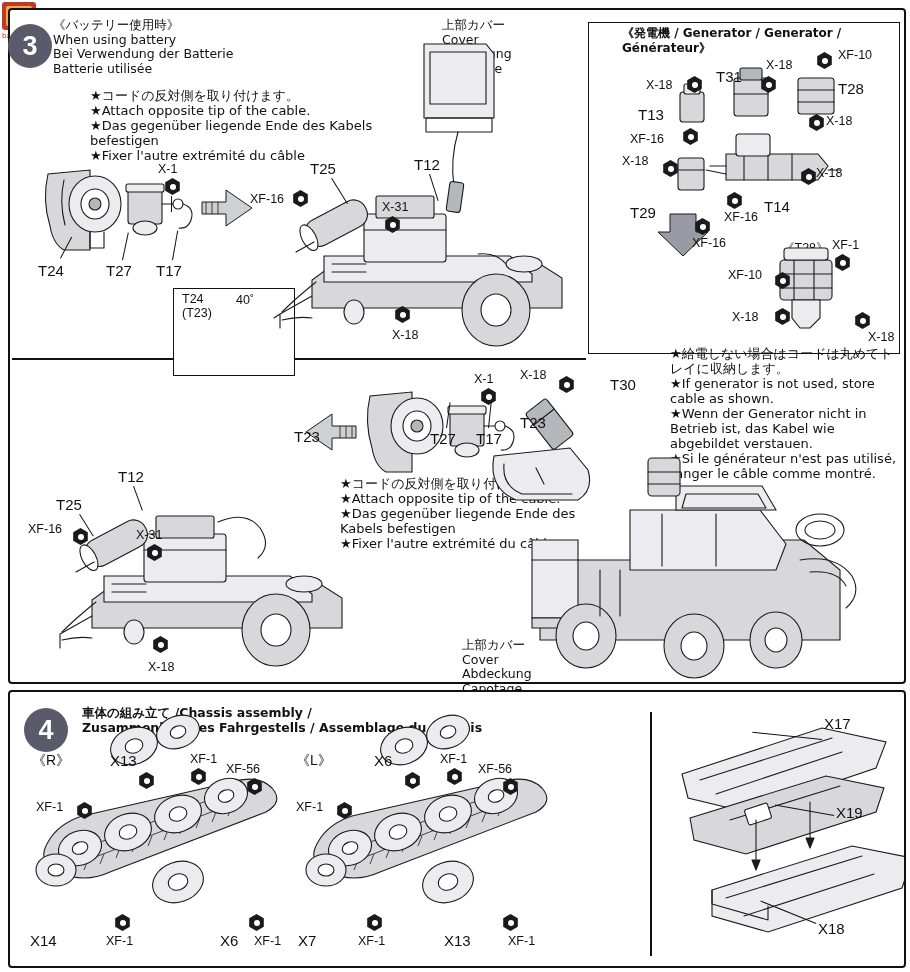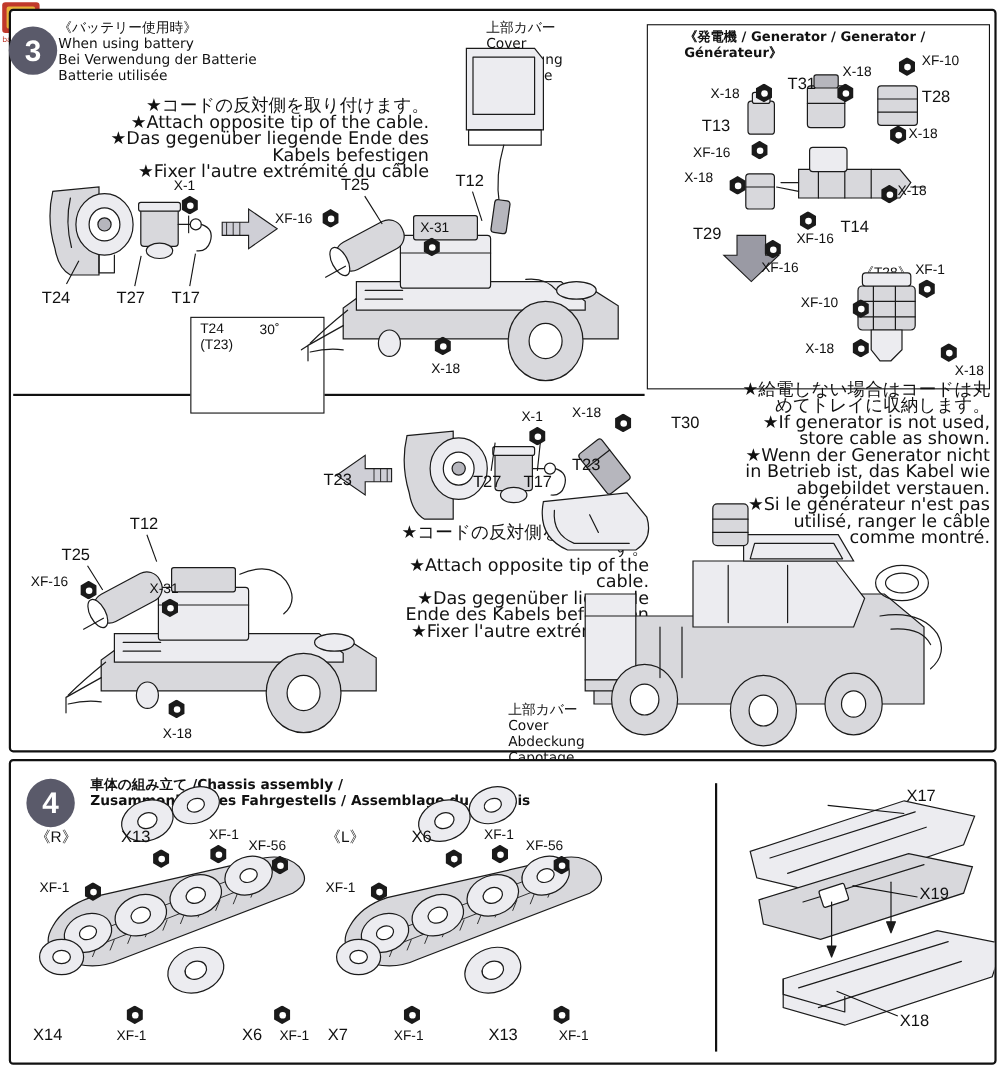--- a/index.html
+++ b/index.html
@@ -15,21 +15,21 @@
   .stepnum{position:absolute;width:44px;height:44px;border-radius:50%;background:#5a5a6a;color:#fff;
            font-size:27px;font-weight:bold;display:flex;align-items:center;justify-content:center;
            font-family:"Liberation Sans",sans-serif;}
 
   .hdr{position:absolute;font-size:12.5px;line-height:14.5px;white-space:pre-line;}
   .hdr.b{font-weight:bold;}
   .jp{font-family:"DejaVu Sans",sans-serif;}
 
   .label{position:absolute;font-size:15px;font-family:"Liberation Sans",sans-serif;}
   .label.sm{font-size:12.5px;}
-  .note{position:absolute;font-size:16px;line-height:15px;white-space:pre-line;text-align:right;}
+  .note{position:absolute;font-size:13px;line-height:15px;white-space:pre-line;}
 
   
   .subbox{position:absolute;border:1.5px solid #111;background:#fff;}
 
   
   .mark{position:absolute;width:17px;height:17px;}
   .mark .hex{width:17px;height:17px;background:#1a1a1a;
       clip-path:polygon(50% 0%,93% 25%,93% 75%,50% 100%,7% 75%,7% 25%);}
   .mark .hex:after{content:"";position:absolute;left:5.5px;top:5.5px;width:6px;height:6px;background:#fff;border-radius:50%;}
 
@@ -96,21 +96,21 @@
 ★Fixer l'autre extrémité du câble.</div>
 
     <div class="hdr jp" style="left:452px;top:628px;width:120px;">上部カバー
 Cover
 Abdeckung
 Capotage</div>
 
     <div class="subbox" style="left:163px;top:278px;width:120px;height:86px;"></div>
     <div class="label sm" style="left:172px;top:282px;line-height:14px;white-space:pre-line;">T24
 (T23)</div>
-    <div class="label sm" style="left:226px;top:283px;">30˚</div>
+    <div class="label sm" style="left:226px;top:283px;">40˚</div>
 
     <div class="label sm" style="left:772px;top:230px;">《T28》</div>
 
     <svg style="position:absolute;left:0;top:0;" width="894" height="672" viewBox="0 0 894 672">
 
       <g transform="translate(30,150)">
         <path class="fillg" d="M8 14 q-6 26 2 52 q3 18 14 24 l26 0 l0 -80 z"></path>
         <path class="ink" d="M24 20 q-5 22 1 45"></path>
         <ellipse class="fillg2" cx="55" cy="44" rx="26" ry="28"></ellipse>
         <ellipse class="fillw" cx="55" cy="44" rx="14" ry="15"></ellipse>

